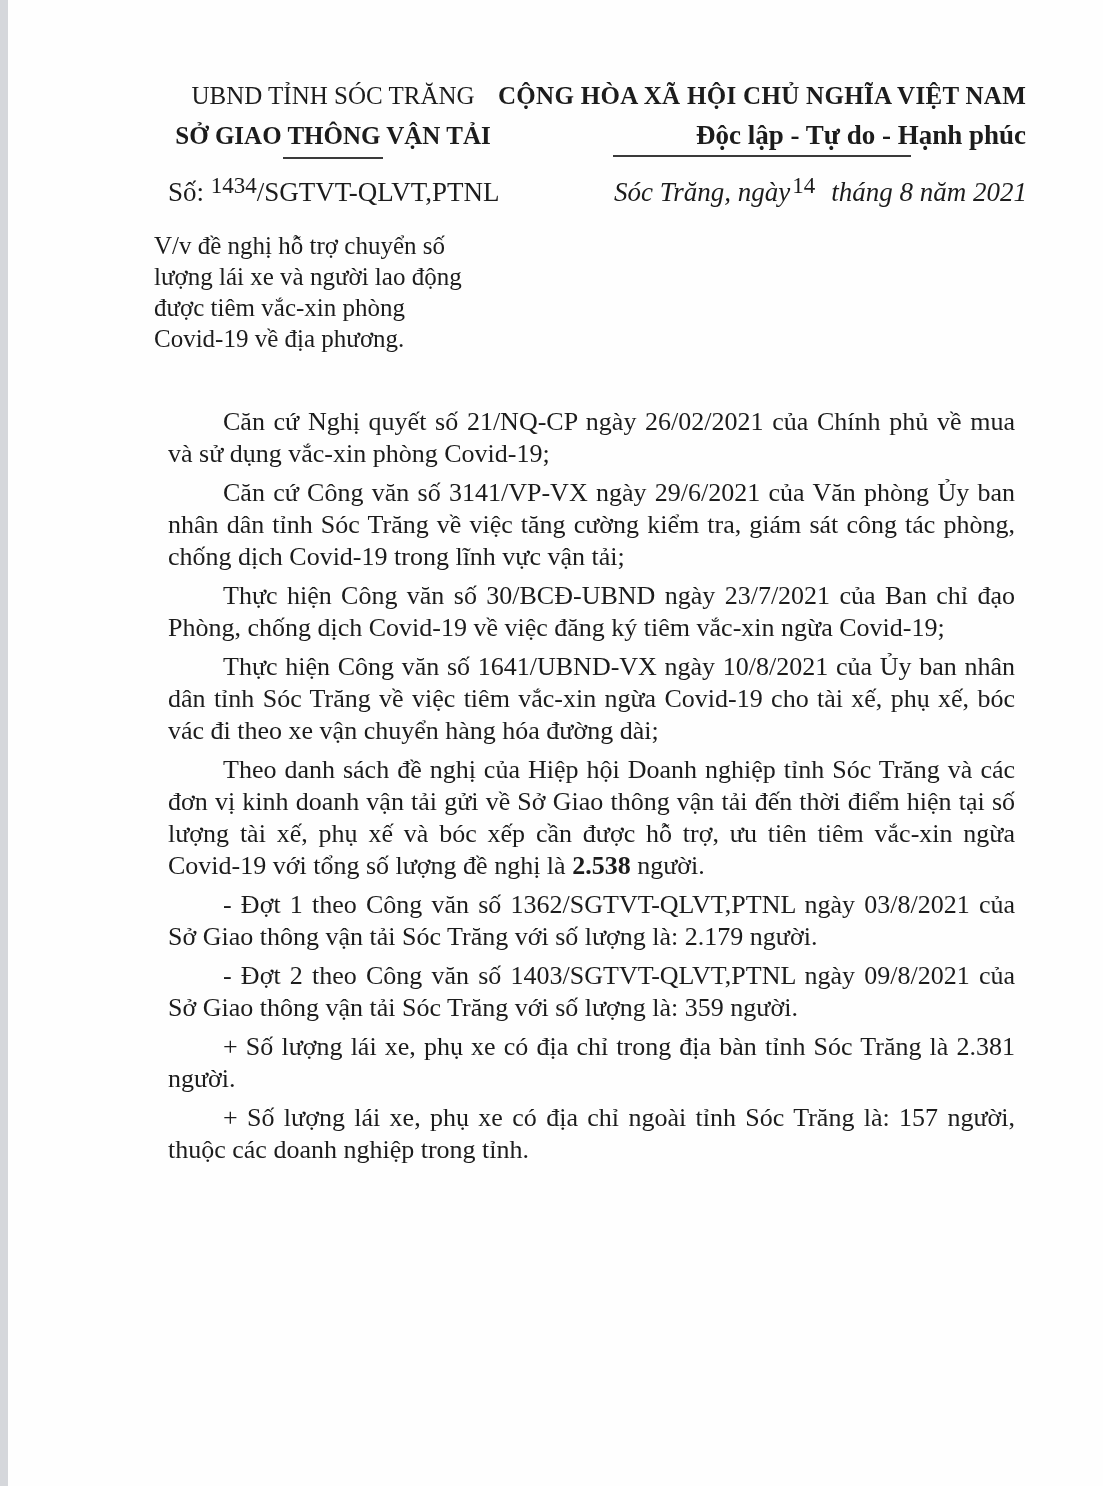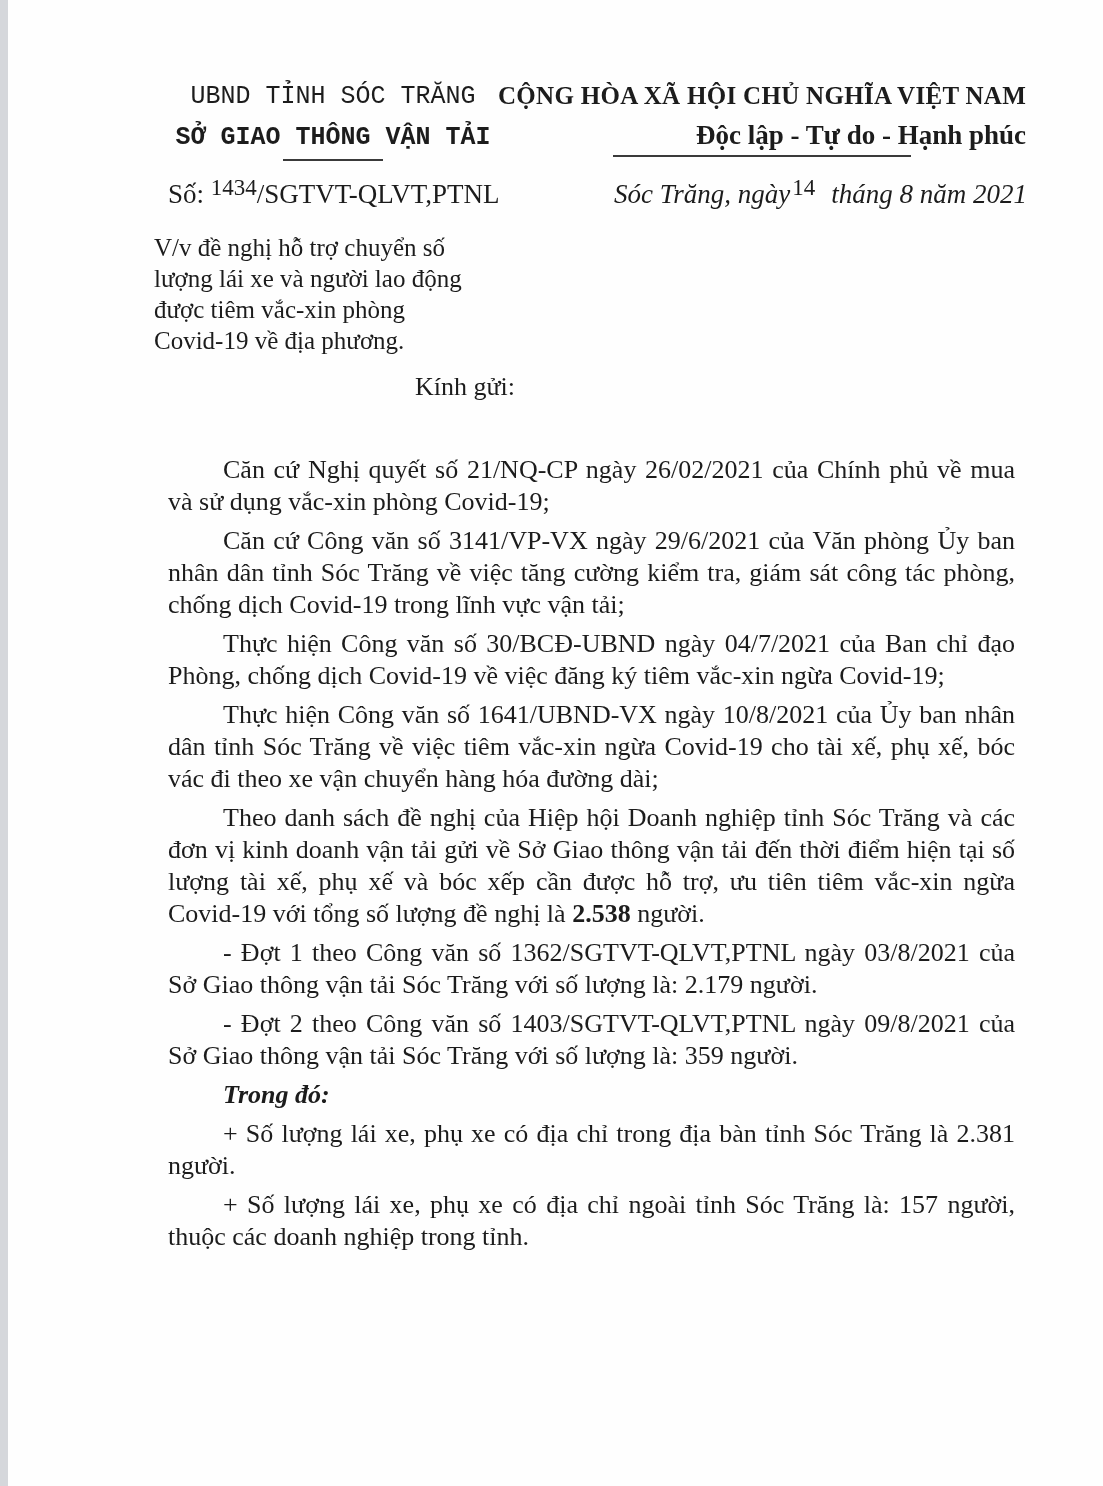--- a/index.html
+++ b/index.html
@@ -13,21 +13,21 @@
   }
   .edge-strip {
     position:absolute; left:0; top:0;
     width:8px; height:1486px;
     background:#d5d7db;
   }
   .content { padding:82px 88px 0 168px; }
 
   
   .hdr { display:flex; }
-  .hdr-left { flex:none; width:330px; text-align:center;font-family:Liberation Mono, monospace; }
+  .hdr-left { flex:none; width:330px; text-align:center; }
   .hdr-right { flex:1; text-align:right; }
   .org1 { font-size:25px; white-space:nowrap; }
   .org2 { font-size:25px; font-weight:bold; white-space:nowrap; margin-top:12px; }
   .rule-left { width:100px; border-top:2px solid #3a3a3a; margin:7px auto 0; }
   .nat1 { font-size:25px; font-weight:bold; white-space:nowrap; letter-spacing:0.3px; }
   .nat2 { font-size:27px; font-weight:bold; margin-top:10px; }
   .rule-right { width:298px; border-top:2px solid #3a3a3a; margin:4px auto 0; }
 
   
   .refrow { display:flex; margin-top:14px; align-items:baseline; }
@@ -73,29 +73,27 @@
       <div class="dateline"><span>Sóc Trăng, ngày</span><span class="date-day">14</span><span>tháng 8 năm 2021</span></div>
     </div>
 
     <div class="subject">
       <div>V/v đề nghị hỗ trợ chuyển số</div>
       <div>lượng lái xe và người lao động</div>
       <div>được tiêm vắc-xin phòng</div>
       <div>Covid-19 về địa phương.</div>
     </div>
 
-    <div class="salutation">Kính gửi:</div>
 
     <div class="body">
       <p>Căn cứ Nghị quyết số 21/NQ-CP ngày 26/02/2021 của Chính phủ về mua và sử dụng vắc-xin phòng Covid-19;</p>
       <p>Căn cứ Công văn số 3141/VP-VX ngày 29/6/2021 của Văn phòng Ủy ban nhân dân tỉnh Sóc Trăng về việc tăng cường kiểm tra, giám sát công tác phòng, chống dịch Covid-19 trong lĩnh vực vận tải;</p>
-      <p>Thực hiện Công văn số 30/BCĐ-UBND ngày 04/7/2021 của Ban chỉ đạo Phòng, chống dịch Covid-19 về việc đăng ký tiêm vắc-xin ngừa Covid-19;</p>
+      <p>Thực hiện Công văn số 30/BCĐ-UBND ngày 23/7/2021 của Ban chỉ đạo Phòng, chống dịch Covid-19 về việc đăng ký tiêm vắc-xin ngừa Covid-19;</p>
       <p>Thực hiện Công văn số 1641/UBND-VX ngày 10/8/2021 của Ủy ban nhân dân tỉnh Sóc Trăng về việc tiêm vắc-xin ngừa Covid-19 cho tài xế, phụ xế, bóc vác đi theo xe vận chuyển hàng hóa đường dài;</p>
       <p><span>Theo danh sách đề nghị của Hiệp hội Doanh nghiệp tỉnh Sóc Trăng và các đơn vị kinh doanh vận tải gửi về Sở Giao thông vận tải đến thời điểm hiện tại số lượng tài xế, phụ xế và bóc xếp cần được hỗ trợ, ưu tiên tiêm vắc-xin ngừa Covid-19 với tổng số lượng đề nghị là </span><b>2.538</b><span> người.</span></p>
       <p>- Đợt 1 theo Công văn số 1362/SGTVT-QLVT,PTNL ngày 03/8/2021 của Sở Giao thông vận tải Sóc Trăng với số lượng là: 2.179 người.</p>
       <p>- Đợt 2 theo Công văn số 1403/SGTVT-QLVT,PTNL ngày 09/8/2021 của Sở Giao thông vận tải Sóc Trăng với số lượng là: 359 người.</p>
-      <p class="trong-do">Trong đó:</p>
       <p>+ Số lượng lái xe, phụ xe có địa chỉ trong địa bàn tỉnh Sóc Trăng là 2.381 người.</p>
       <p>+ Số lượng lái xe, phụ xe có địa chỉ ngoài tỉnh Sóc Trăng là: 157 người, thuộc các doanh nghiệp trong tỉnh.</p>
     </div>
 
   </div>
 </div>
 
 </body></html>

